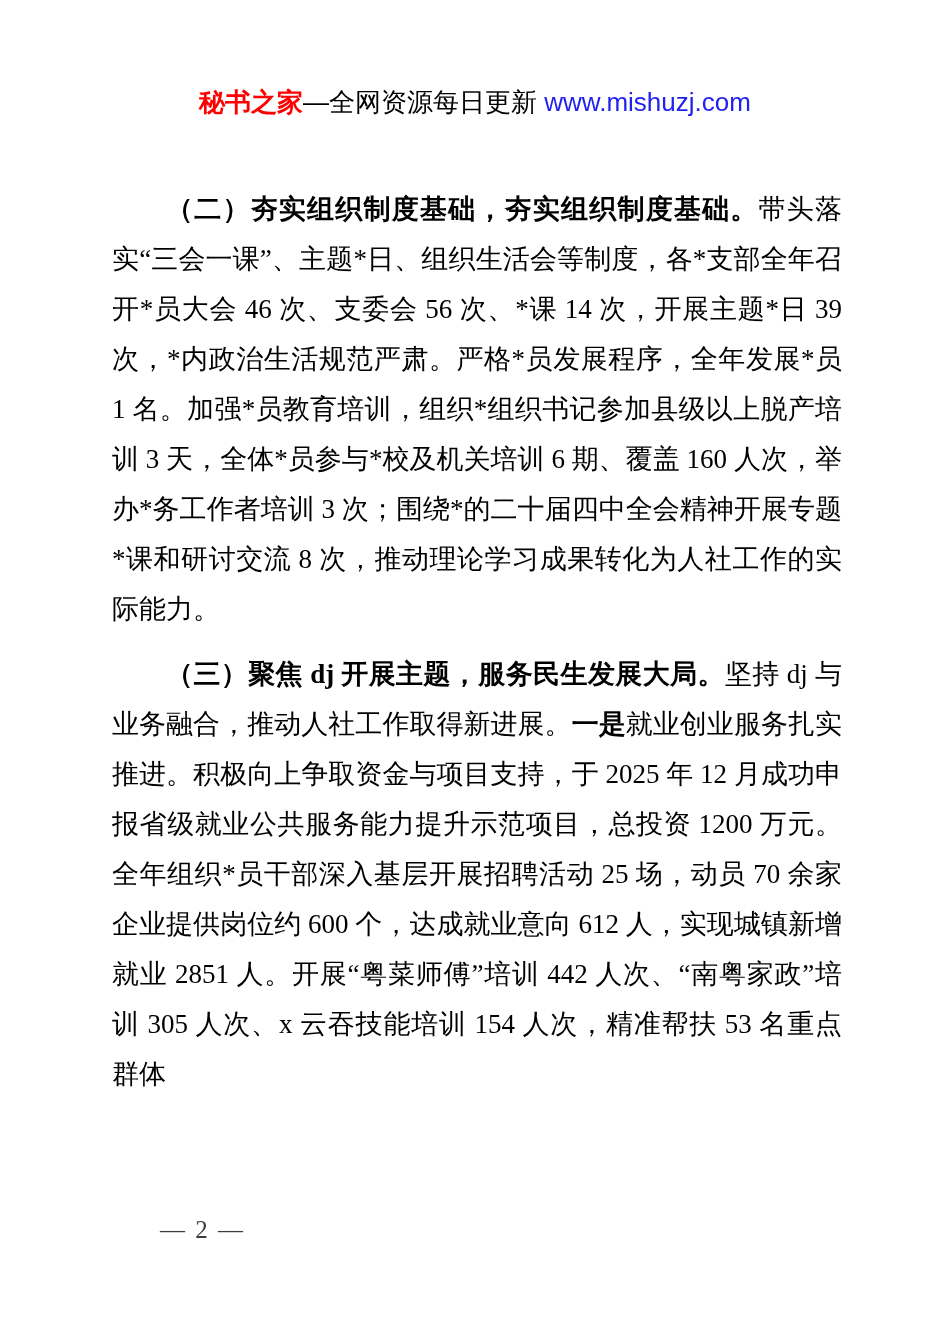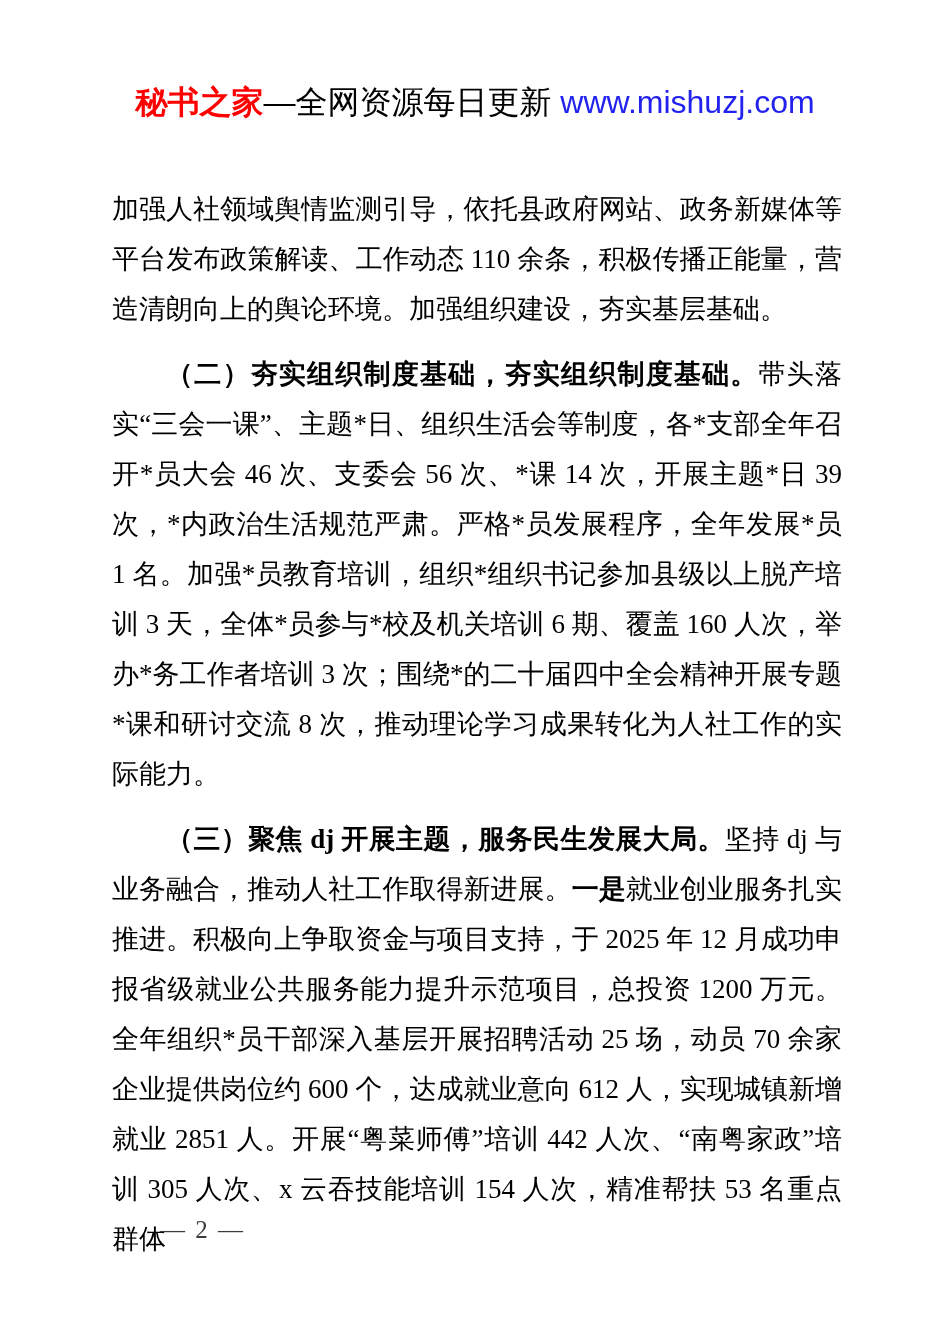--- a/index.html
+++ b/index.html
@@ -11,21 +11,21 @@
     overflow: hidden;
     font-family: "Liberation Serif", serif;
   }
   .header {
     position: absolute;
     top: 84px;
     left: 0;
     right: 0;
     text-align: center;
     font-family: "Liberation Sans", sans-serif;
-    font-size: 32px;
+    font-size: 26px;
     line-height: 36px;
     white-space: nowrap;
   }
   .header .brand { font-weight: 700; }
   .header .tagline { color: #000000; }
   .content {
     position: absolute;
     top: 184px;
     left: 112px;
     width: 730px;
@@ -50,21 +50,20 @@
 </head>
 <body>
 
 <div class="page">
 
   <div class="header">
     <span class="brand" style="color: rgb(255, 0, 0);">秘书之家</span><span class="tagline">—全网资源每日更新 </span><span class="url" style="color: rgb(34, 34, 238);">www.mishuzj.com</span>
   </div>
 
   <div class="content" id="content">
-      <p class=""><span>加强人社领域舆情监测引导，依托县政府网站、政务新媒体等平台发布政策解读、工作动态 110 余条，积极传播正能量，营造清朗向上的舆论环境。加强组织建设，夯实基层基础。</span></p>
       <p class="indent"><b>（二）夯实组织制度基础，夯实组织制度基础。</b><span>带头落实“三会一课”、主题*日、组织生活会等制度，各*支部全年召开*员大会 46 次、支委会 56 次、*课 14 次，开展主题*日 39 次，*内政治生活规范严肃。严格*员发展程序，全年发展*员 1 名。加强*员教育培训，组织*组织书记参加县级以上脱产培训 3 天，全体*员参与*校及机关培训 6 期、覆盖 160 人次，举办*务工作者培训 3 次；围绕*的二十届四中全会精神开展专题*课和研讨交流 8 次，推动理论学习成果转化为人社工作的实际能力。</span></p>
       <p class="indent"><b>（三）聚焦 dj 开展主题，服务民生发展大局。</b><span>坚持 dj 与业务融合，推动人社工作取得新进展。</span><b>一是</b><span>就业创业服务扎实推进。积极向上争取资金与项目支持，于 2025 年 12 月成功申报省级就业公共服务能力提升示范项目，总投资 1200 万元。全年组织*员干部深入基层开展招聘活动 25 场，动员 70 余家企业提供岗位约 600 个，达成就业意向 612 人，实现城镇新增就业 2851 人。开展“粤菜师傅”培训 442 人次、“南粤家政”培训 305 人次、x 云吞技能培训 154 人次，精准帮扶 53 名重点群体</span></p>
     </div>
 
   <div class="footer">
     <span>— 2 —</span>
   </div>
 
 </div>
 

